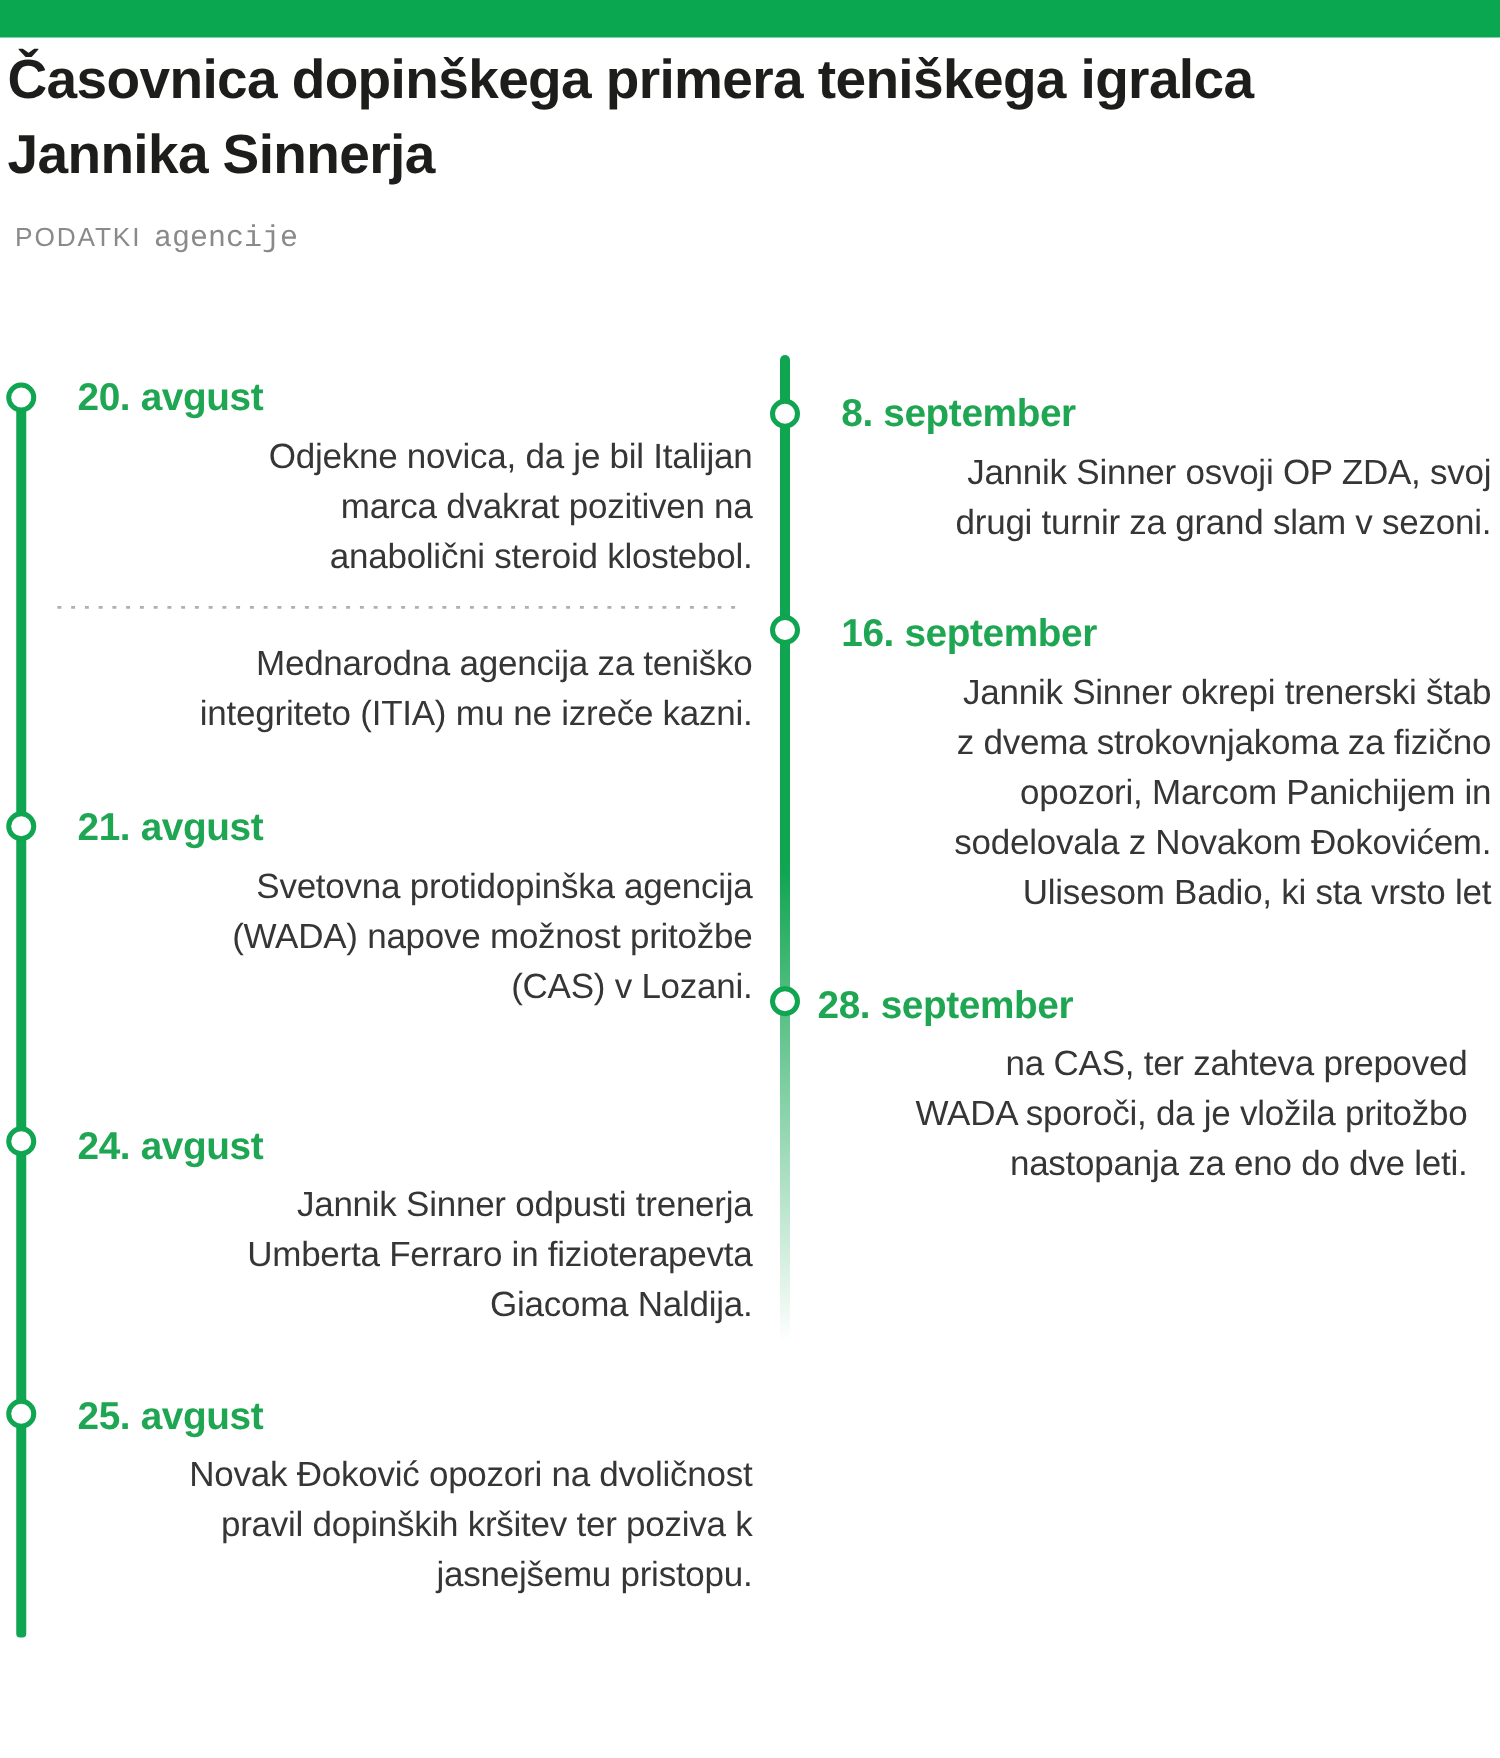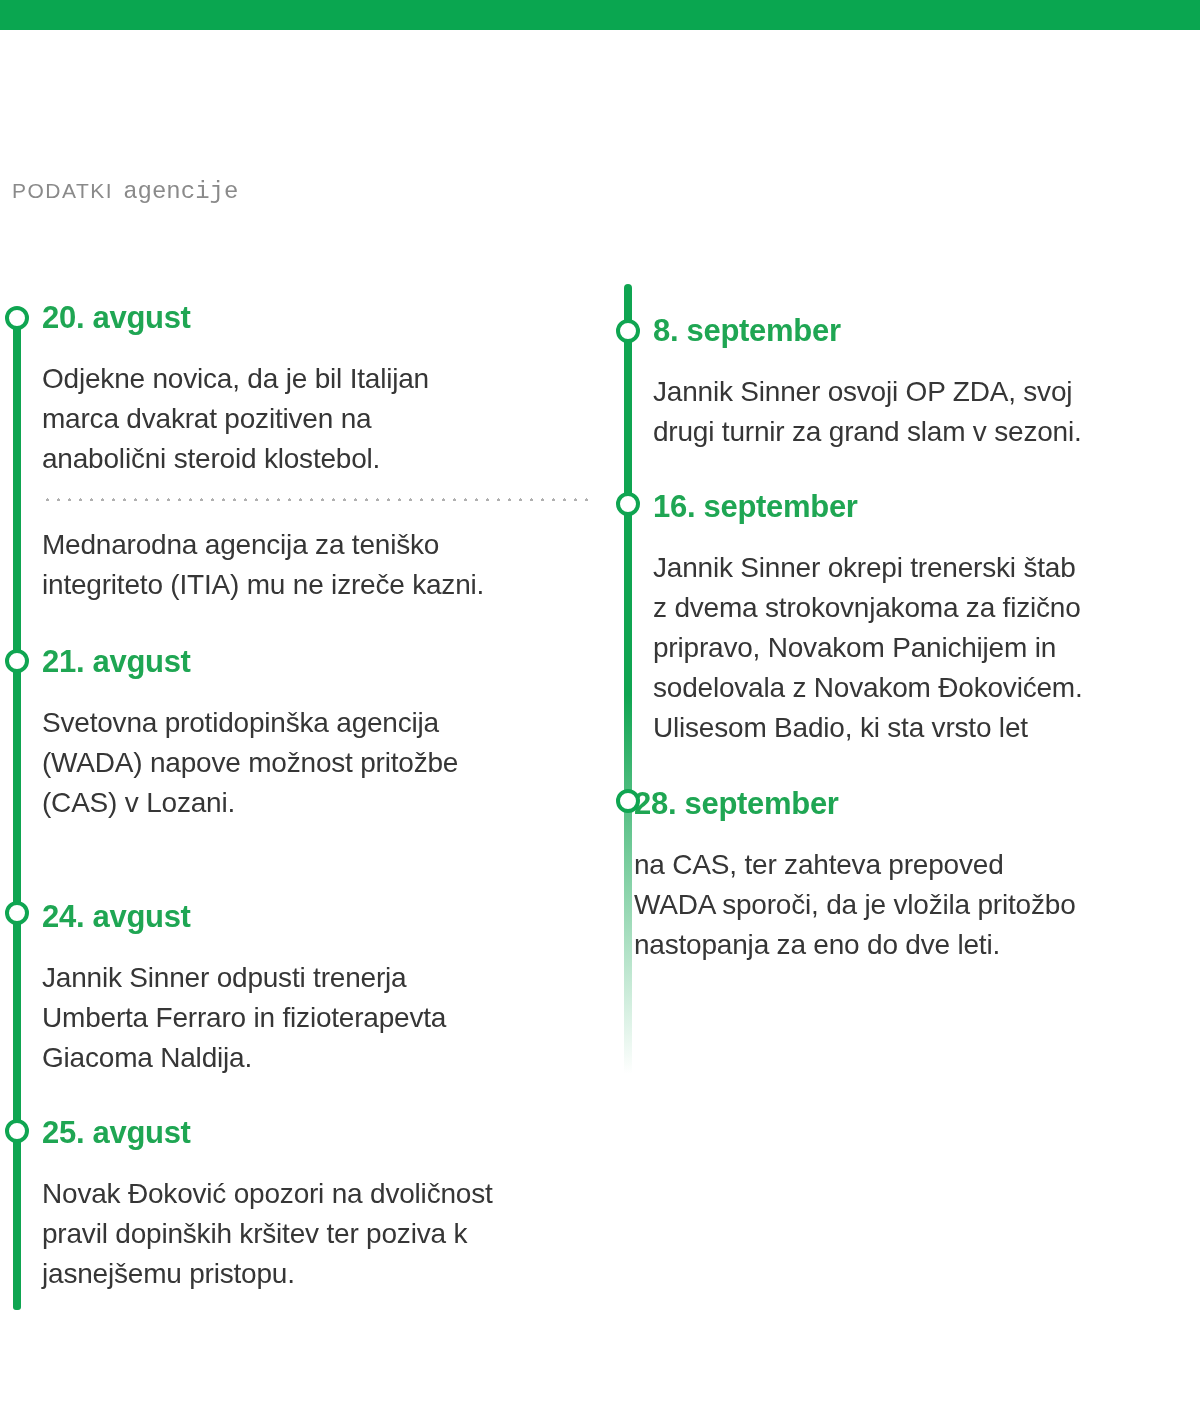--- a/index.html
+++ b/index.html
@@ -13,34 +13,38 @@
   .subtitle{position:absolute;left:12px;top:178px;display:flex;align-items:baseline;gap:10px;color:#8a8a8a;}
   .src-label{font-size:21px;letter-spacing:1.5px;font-weight:500;}
   .src-value{font-family:Liberation Mono, monospace;font-size:24px;}
   .tl-line{position:absolute;width:8px;background:#0fa551;}
   .tl-line-left{left:13px;top:318px;height:992px;border-radius:0 0 3px 3px;}
   .tl-line-right{left:624px;top:284px;height:790px;border-radius:4px 4px 0 0;
     background:linear-gradient(to bottom,#0fa551 0%,#0fa551 52%,rgba(15,165,81,0) 100%);}
   .tl-dot{position:absolute;width:16px;height:16px;border:4px solid #0fa551;border-radius:50%;
     background:#ffffff;z-index:2;}
   .entry{position:absolute;}
-  .entry .date{font-size:31px;line-height:34px;font-weight:700;color:#1fa653;letter-spacing:-0.3px;}
-  .entry .body{margin-top:24px;}
+  .entry .date{font-size:31px;line-height:34px;font-weight:700;color:#1fa653;letter-spacing:-0.3px;margin-left:20px;}
+  .entry .body{margin-top:10px;text-align:right;}
   .entry .ln{font-size:28px;line-height:40px;color:#363636;white-space:nowrap;letter-spacing:-0.2px;}
   .dotted-divider{width:550px;height:4px;margin:18px 0 24px 0;
     background-image:radial-gradient(circle,#b0b0b0 1.5px,rgba(176,176,176,0) 1.6px);
     background-size:11px 4px;background-repeat:repeat-x;background-position:0 1px;}
 </style>
 </head>
 <body>
 
 <div class="canvas">
 
   <div class="accent-bar"></div>
 
+  <div class="title-block">
+    <div>Časovnica dopinškega primera teniškega igralca</div>
+    <div>Jannika Sinnerja</div>
+  </div>
 
   <div class="subtitle">
     <span class="src-label">PODATKI</span>
     <span class="src-value">agencije</span>
   </div>
 
   <div class="tl-line tl-line-left"></div>
   <div class="tl-line tl-line-right"></div>
 
   <div class="tl-dot" style="left:5px;top:306px;"></div>
@@ -97,21 +101,21 @@
       <div class="ln">Jannik Sinner osvoji OP ZDA, svoj</div>
       <div class="ln">drugi turnir za grand slam v sezoni.</div>
     </div>
   </div>
 
   <div class="entry" style="left:653px;top:490px;width:540px;">
     <div class="date">16. september</div>
     <div class="body">
       <div class="ln">Jannik Sinner okrepi trenerski štab</div>
       <div class="ln">z dvema strokovnjakoma za fizično</div>
-      <div class="ln">pripravo, Novakom Panichijem in</div>
+      <div class="ln">opozori, Marcom Panichijem in</div>
       <div class="ln">sodelovala z Novakom Đokovićem.</div>
       <div class="ln">Ulisesom Badio, ki sta vrsto let</div>
     </div>
   </div>
 
   <div class="entry" style="left:634px;top:787px;width:540px;">
     <div class="date">28. september</div>
     <div class="body">
       <div class="ln">na CAS, ter zahteva prepoved</div>
       <div class="ln">WADA sporoči, da je vložila pritožbo</div>

